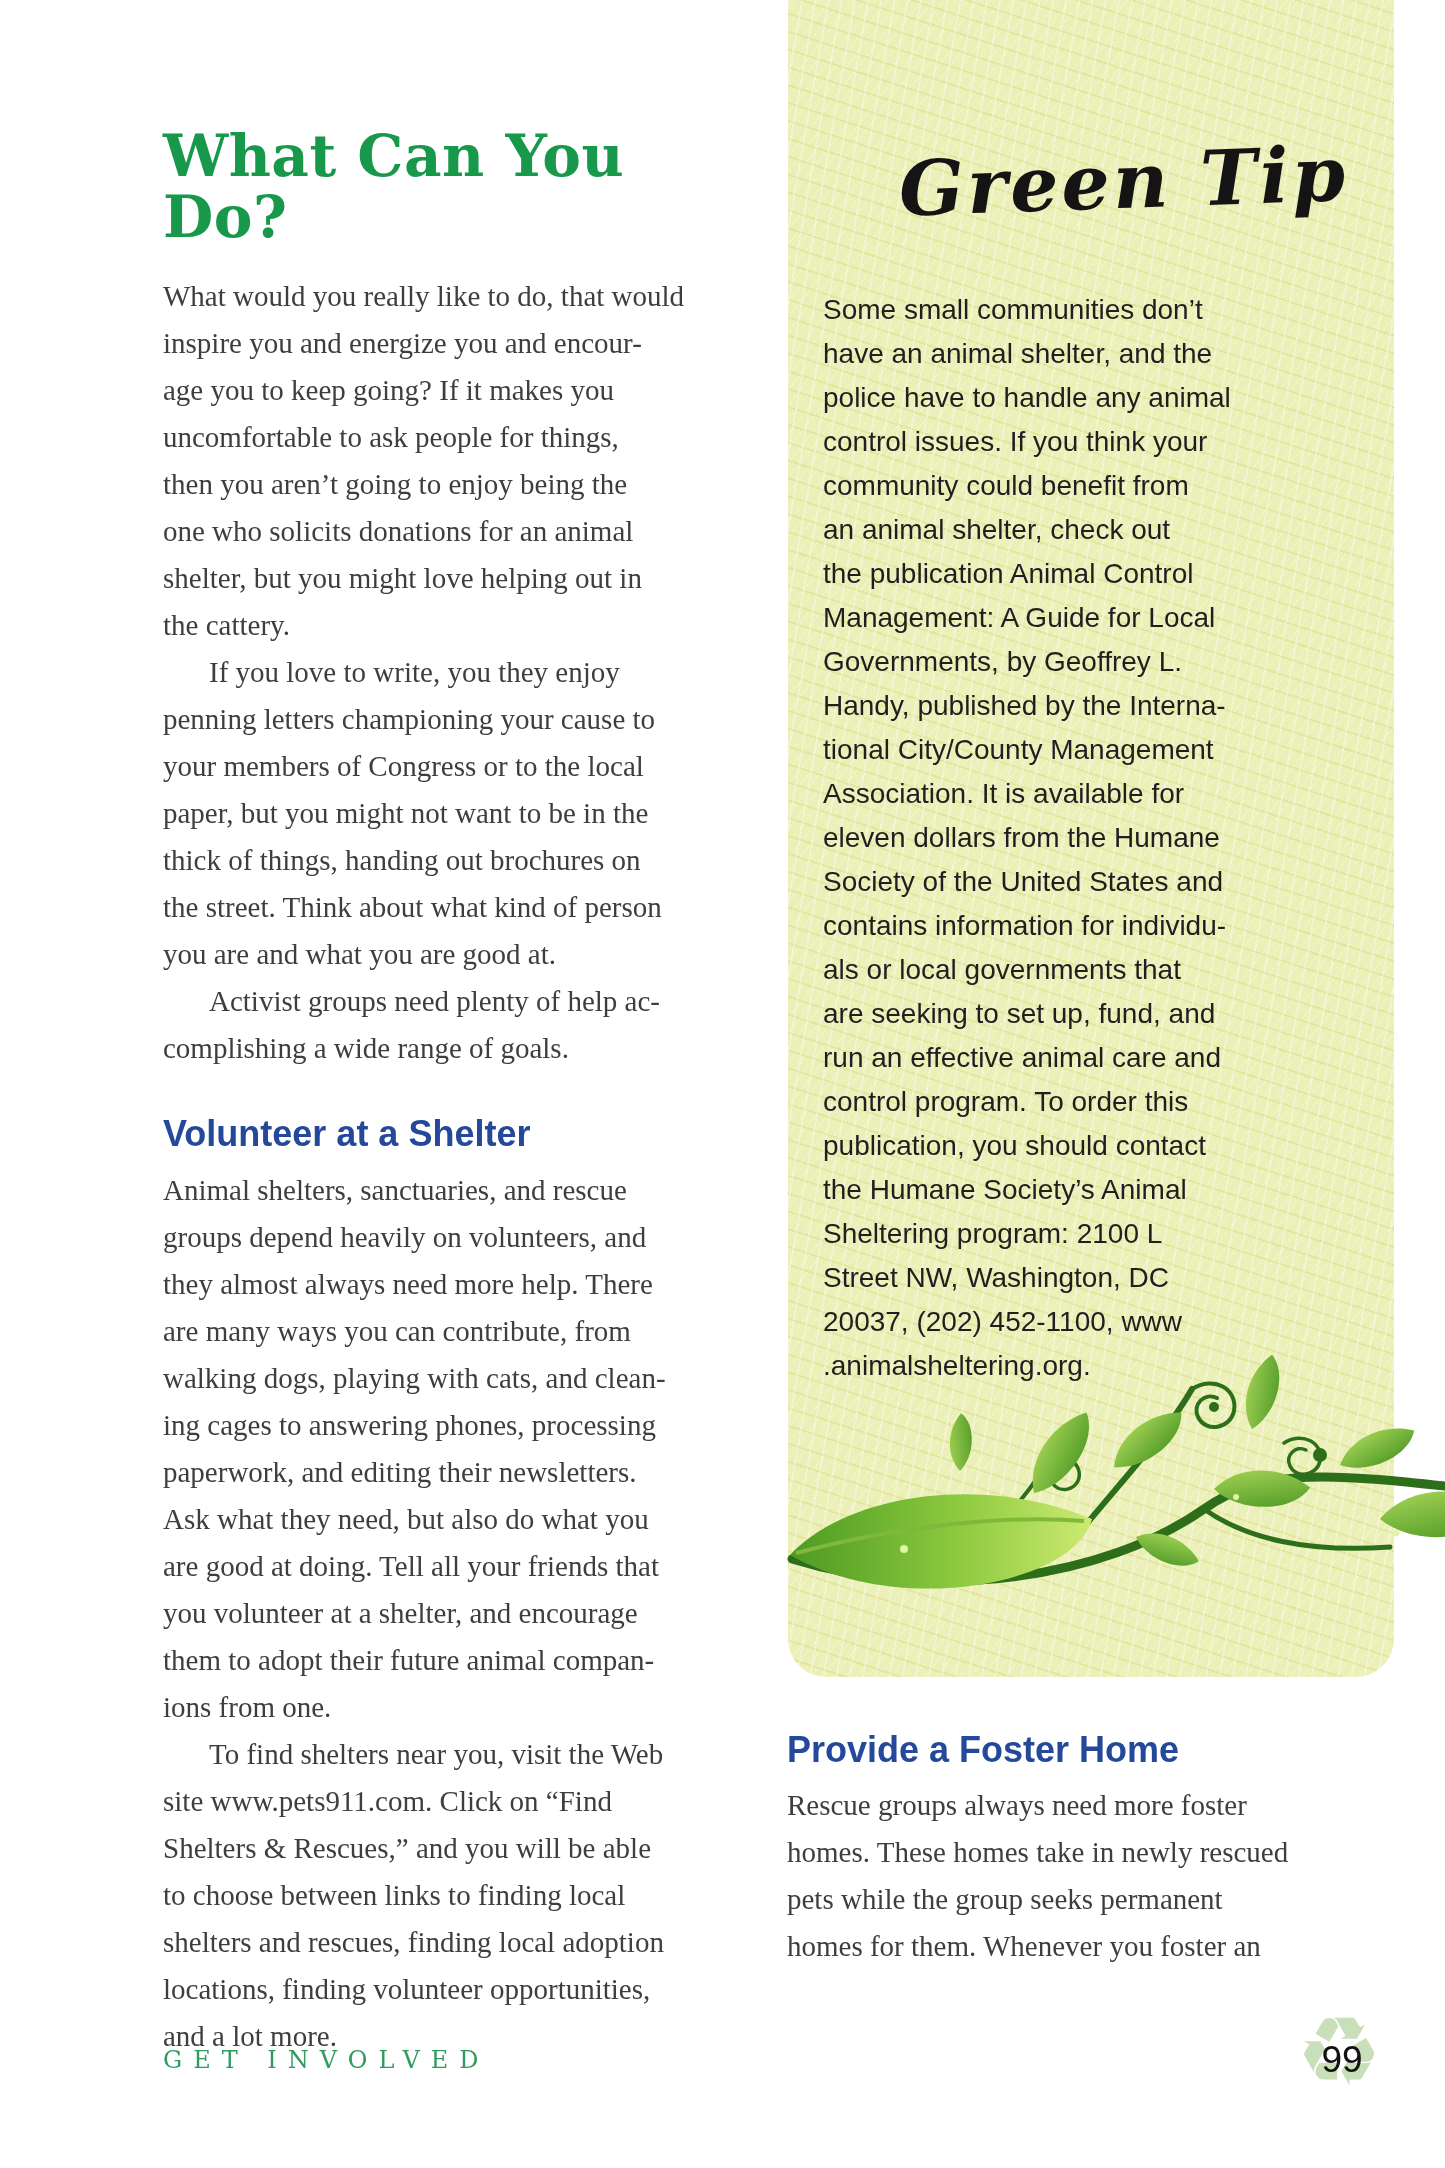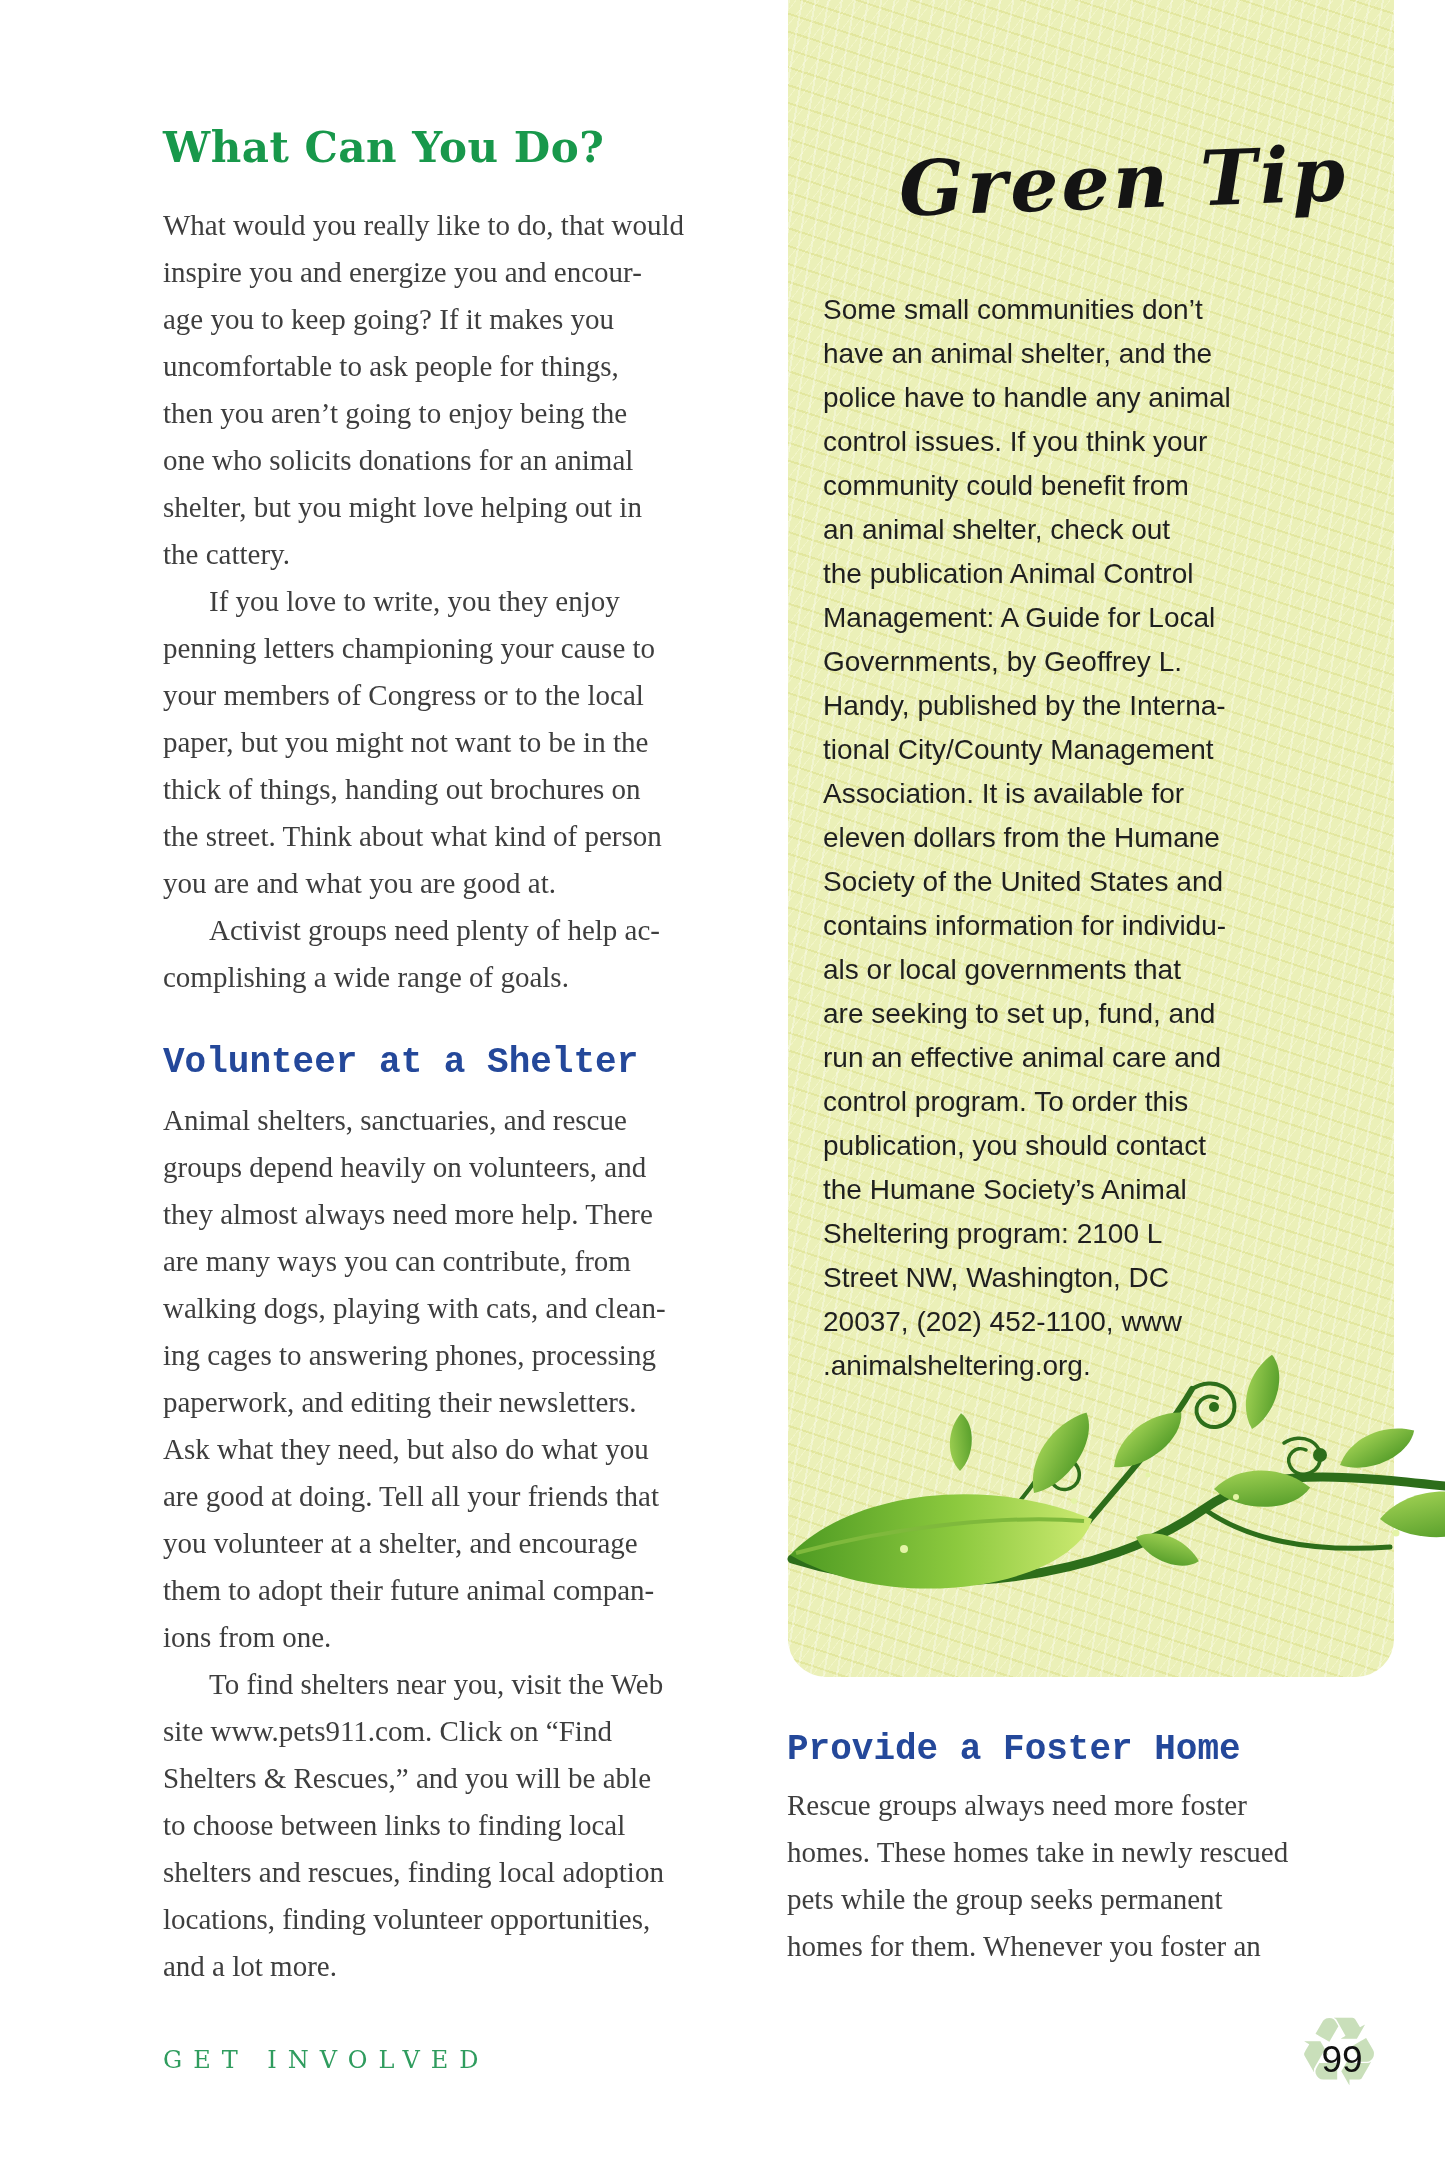--- a/index.html
+++ b/index.html
@@ -7,25 +7,25 @@
     position:relative;
     width:1445px;height:2168px;
     background:#ffffff;
     overflow:hidden;
     font-family:"Liberation Serif", serif;
   }
   
   .left-col{position:absolute;left:163px;top:126px;width:575px;}
   .h-green{
     font-family:"DejaVu Serif", serif;
-    font-size:42px;font-weight:bold;color:var(--heading-green,#18984b);
-    margin:0 0 32px 0;letter-spacing:0.5px;line-height:1.05;
+    font-size:58px;font-weight:bold;color:var(--heading-green,#18984b);
+    margin:0 0 25px 0;letter-spacing:0.5px;line-height:1.05;
   }
   .h-blue{
-    font-family:Liberation Mono, monospace;
+    font-family:Liberation Sans, sans-serif;
     font-size:36px;font-weight:bold;color:var(--heading-blue,#24489a);
     margin:0 0 14px 0;line-height:1.1;
   }
   .body-text{font-size:29px;line-height:47px;color:var(--body-text,#3e3e3e);}
   .tline{white-space:nowrap;}
   .para.indent .tline:first-child{padding-left:46px;}
   .gap-before{margin-top:42px;}
   
   .tip-box{
     position:absolute;left:788px;top:0;width:606px;height:1677px;

